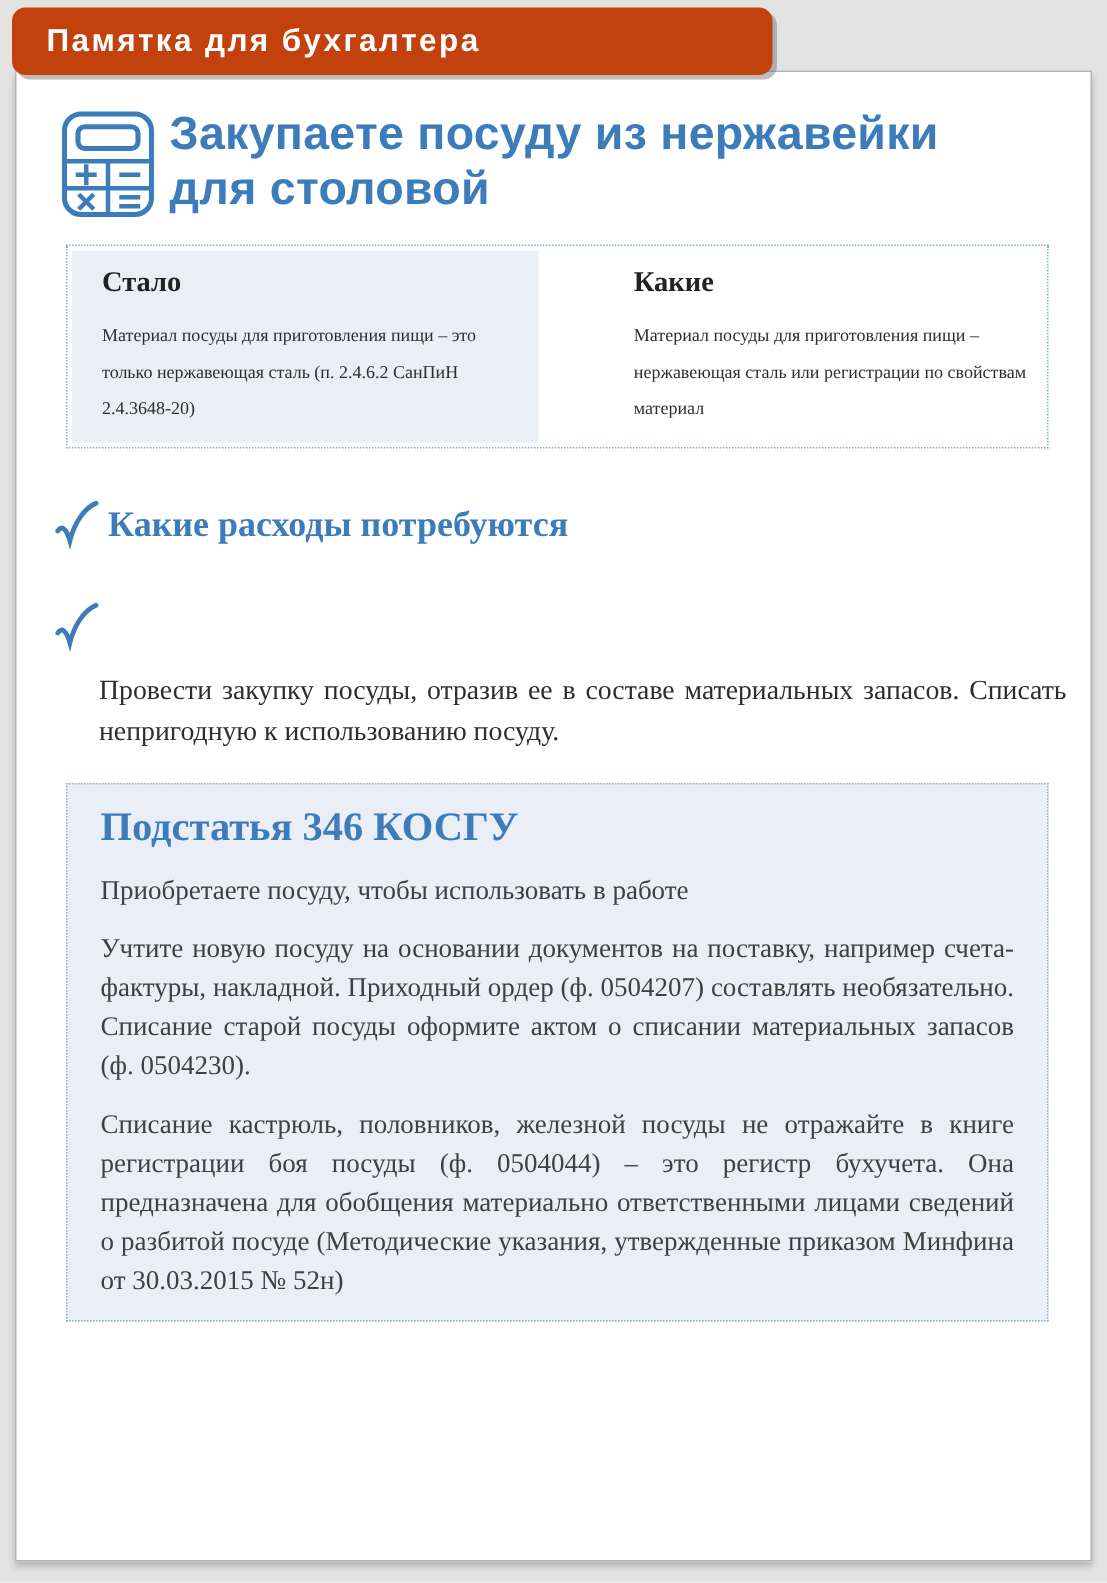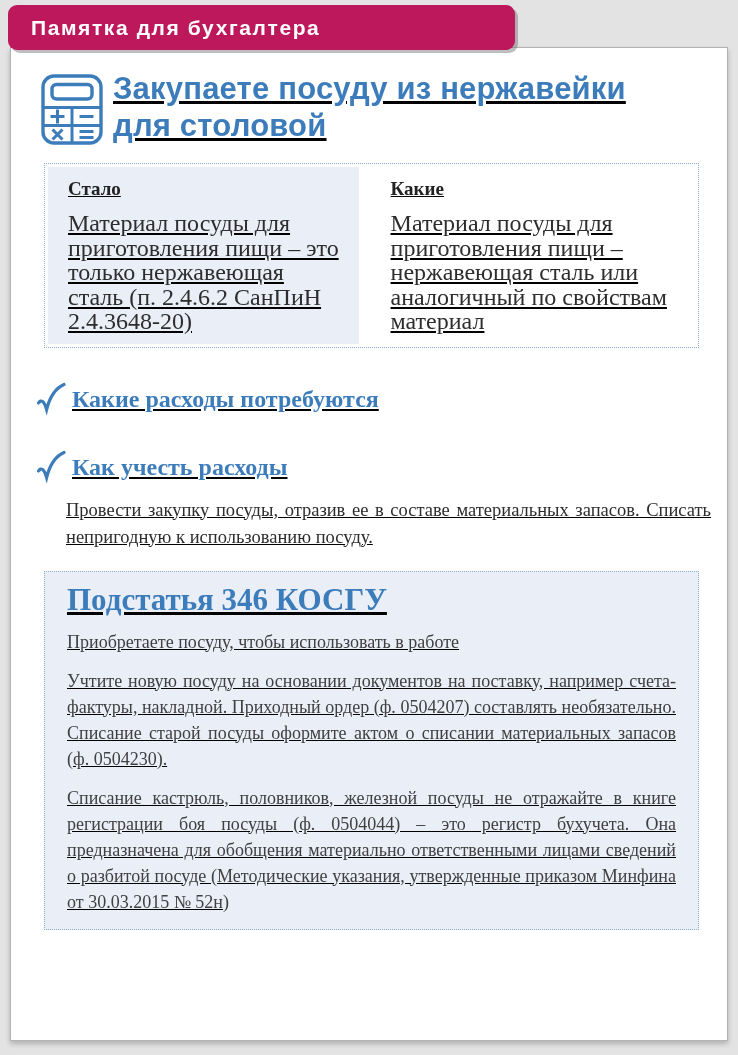--- a/index.html
+++ b/index.html
@@ -26,21 +26,21 @@
     box-shadow: 0 3px 5px rgba(0,0,0,0.22);
   }
 
   
   .banner {
     position: absolute;
     left: 8px;
     top: 5px;
     width: 507px;
     height: 45px;
-    background: #be185d;
+    background: #c2410c;
     border-radius: 9px;
     box-shadow: 3px 3px 0 rgba(110,110,110,0.45);
     display: flex;
     align-items: center;
     padding-left: 23px;
     z-index: 5;
   }
   .banner-title {
     font-family: "Liberation Sans", sans-serif;
     font-weight: bold;
@@ -48,21 +48,20 @@
     letter-spacing: 1.6px;
     color: #ffffff;
     white-space: nowrap;
   }
 
   .content {
     position: absolute;
     left: 0; top: 0;
     width: 100%;
     padding: 22px 28px 0 33px;
-    text-decoration: underline;
   }
 
   
   .title-row {
     display: flex;
     align-items: flex-start;
     gap: 9px;
     margin-left: -4px;
   }
   .calc-icon { flex: 0 0 auto; margin-top: 3px; }
@@ -95,35 +94,36 @@
   .mt-h1 { margin-top: 24px; }
   .mt-h  { margin-top: 32px; }
 
   
   .cmp-table {
     margin-top: 17px;
     border: 1px dotted #8aadd6;
     padding: 3px;
     display: flex;
     align-items: center;
+    gap: 32px;
   }
   .cmp-col {
     width: 48%;
     padding: 11px 16px 10px 20px;
   }
   .cmp-col.hl { background: #e9eef7; }
   .cmp-col + .cmp-col { width: auto; flex: 1; padding-left: 32px; padding-right: 4px; }
   .cmp-header {
     font-weight: bold;
     font-size: 19px;
     color: #222222;
     margin-bottom: 11px;
   }
   .cmp-text {
-    font-size: 24px;
+    font-size: 12px;
     line-height: 24.5px;
     color: #2d2d2d;
   }
 
   
   .para {
     margin: 13px 0 0 22px;
     width: 645px;
     font-size: 18.5px;
     line-height: 27px;
@@ -134,21 +134,21 @@
   
   .kosgu-box {
     margin-top: 20px;
     background: #e9eef7;
     border: 1px dotted #8aadd6;
     padding: 12px 22px 14px 22px;
   }
   .kosgu-heading {
     font-family: "Liberation Serif", serif;
     font-weight: bold;
-    font-size: 31px;
+    font-size: 27px;
     line-height: 32px;
     color: #3d7cba;
   }
   .kosgu-box p {
     margin-top: 13px;
     font-size: 18px;
     line-height: 26px;
     color: #404040;
     text-align: justify;
   }
@@ -183,40 +183,39 @@
       </div>
 
 
       <div class="cmp-table">
         <div class="cmp-col hl">
           <div class="cmp-header">Стало</div>
           <div class="cmp-text">Материал посуды для приготовления пищи – это только нержавеющая сталь (п. 2.4.6.2 СанПиН 2.4.3648-20)</div>
         </div>
         <div class="cmp-col">
           <div class="cmp-header">Какие</div>
-          <div class="cmp-text">Материал посуды для приготовления пищи – нержавеющая сталь или аналогичный по свойствам материал</div>
+          <div class="cmp-text">Материал посуды для приготовления пищи – нержавеющая сталь или регистрации по свойствам материал</div>
         </div>
       </div>
 
       <div class="h-row mt-h">
         <span class="check">
           <svg width="30" height="34" viewBox="0 0 30 34" fill="none" stroke="#3d7cba" stroke-width="3.2" stroke-linecap="round">
             <path d="M2.5 21 C5 17 8.2 19 10.6 27.5 C14 14 21 5.5 28 2.5"></path>
           </svg>
         </span>
         <div class="section-heading">Какие расходы потребуются</div>
       </div>
 
       <div class="h-row mt-h">
         <span class="check">
           <svg width="30" height="34" viewBox="0 0 30 34" fill="none" stroke="#3d7cba" stroke-width="3.2" stroke-linecap="round">
             <path d="M2.5 21 C5 17 8.2 19 10.6 27.5 C14 14 21 5.5 28 2.5"></path>
           </svg>
         </span>
-        <div class="section-heading">Как учесть расходы</div>
       </div>
       <p class="para">Провести закупку посуды, отразив ее в составе материальных запасов. Списать непригодную к использованию посуду.</p>
 
       <div class="kosgu-box">
         <div class="kosgu-heading">Подстатья 346 КОСГУ</div>
         <p class="lead">Приобретаете посуду, чтобы использовать в работе</p>
         <p>Учтите новую посуду на основании документов на поставку, например счета-фактуры, накладной. Приходный ордер (ф. 0504207) составлять необязательно. Списание старой посуды оформите актом о списании материальных запасов (ф. 0504230).</p>
         <p>Списание кастрюль, половников, железной посуды не отражайте в книге регистрации боя посуды (ф. 0504044) – это регистр бухучета. Она предназначена для обобщения материально ответственными лицами сведений о разбитой посуде (Методические указания, утвержденные приказом Минфина от 30.03.2015 № 52н)</p>
       </div>
 

